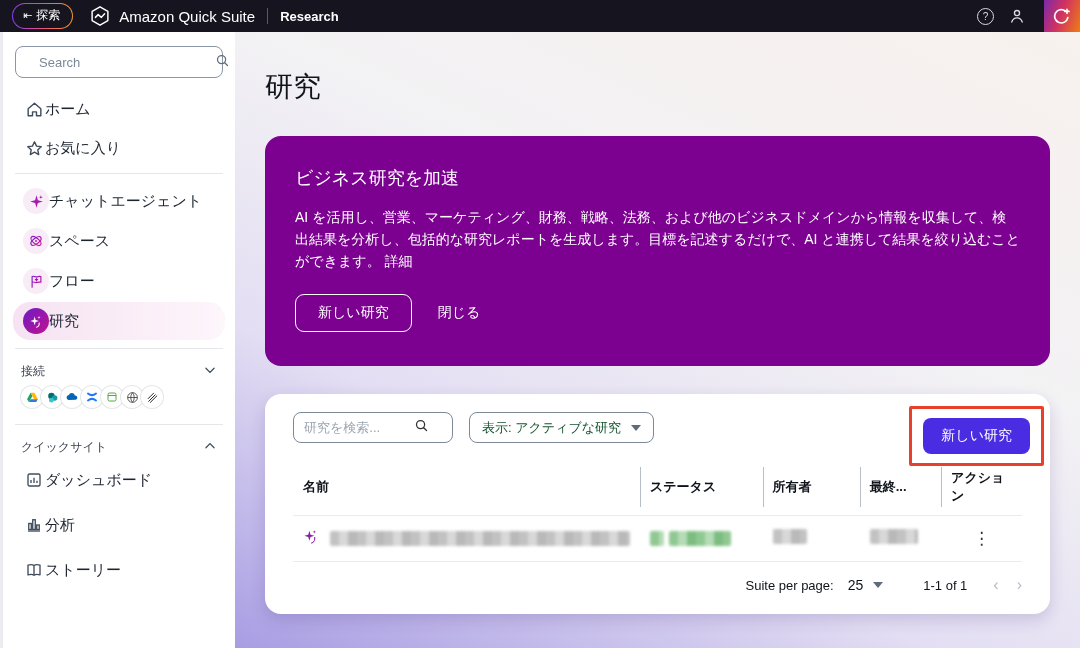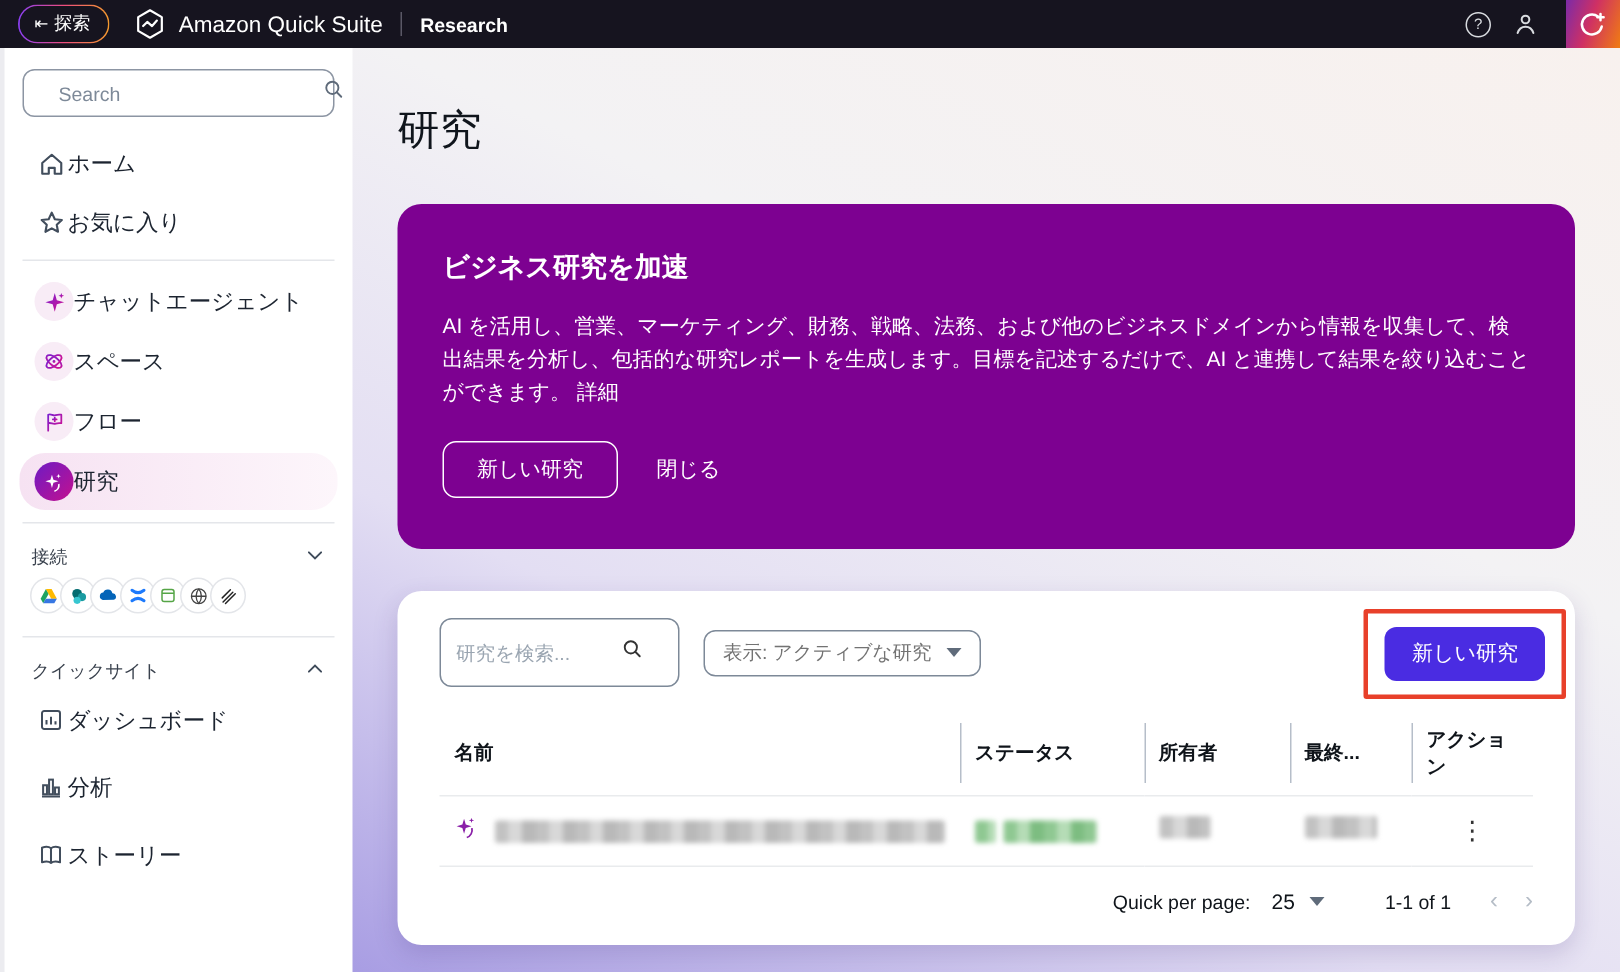--- a/index.html
+++ b/index.html
@@ -33,33 +33,33 @@
   .side-divider { height:1px; background:#e4e6ea; margin:8px 2px; }
   .section-row { display:flex; align-items:flex-end; justify-content:space-between; padding:6px 8px 4px 8px; font-size:12px; color:#39414d; cursor:pointer; }
   .conn-row { display:flex; align-items:center; gap:0; padding:2px 6px 8px 8px; }
   .conn-icon { width:22px; height:22px; border-radius:50%; background:#fff; box-shadow:0 0 0 1px #e3e5e9; display:flex; align-items:center; justify-content:center; margin-right:-2px; }
 
   
   .main { position:absolute; left:235px; top:32px; width:845px; height:616px; background:linear-gradient(205deg,#f8f1ee 0%,#f3f2f4 38%,#e3def3 68%,#a89de3 100%); padding:0 30px; overflow:hidden; }
   .page-title { margin-top:36px; font-size:28px; font-weight:400; color:#10151c; }
 
   .banner { margin-top:30px; background:#7d0191; border-radius:16px; padding:30px 30px 34px 30px; color:#fff; }
-  .banner-title { font-size:18px; font-weight:700; margin-bottom:16px; }
+  .banner-title { font-size:18px; font-weight:400; margin-bottom:16px; }
   .banner-body { font-size:14px; line-height:22px; font-weight:300; max-width:770px; }
   .banner-link { color:#fff; cursor:pointer; }
   .banner-actions { margin-top:22px; display:flex; align-items:center; gap:26px; }
   .btn-outline-white { background:transparent; border:1.5px solid #fff; color:#fff; border-radius:9px; padding:9px 22px; font-size:14px; font-family:inherit; cursor:pointer; }
   .btn-text-white { background:none; border:none; color:#fff; font-size:14px; font-family:inherit; cursor:pointer; }
 
   .panel { margin-top:28px; background:#fff; border-radius:16px; padding:18px 28px 20px 28px; box-shadow:0 6px 16px rgba(60,40,120,.18); position:relative; }
   .panel-toolbar { display:flex; align-items:center; }
-  .panel-search { display:flex; align-items:center; width:160px; height:46px; border:1px solid #7d8998; border-radius:8px; padding:0 10px; }
+  .panel-search { display:flex; align-items:center; width:160px; height:31px; border:1px solid #7d8998; border-radius:8px; padding:0 10px; }
   .panel-search input { border:none; outline:none; width:110px; font-size:13px; color:#333; background:transparent; font-family:inherit; }
   .panel-search input::placeholder { color:#9aa5b1; }
-  .filter-select { display:flex; align-items:center; gap:10px; height:31px; border:1px solid #7d8998; border-radius:8px; padding:0 12px; margin-left:16px; font-size:13px; color:#737373; cursor:pointer; }
+  .filter-select { display:flex; align-items:center; gap:10px; height:31px; border:1px solid #7d8998; border-radius:8px; padding:0 12px; margin-left:16px; font-size:13px; color:#14532d; cursor:pointer; }
   .caret-down { width:0; height:0; border-left:5px solid transparent; border-right:5px solid transparent; border-top:6px solid #5f6b7a; }
   .annotation-box { position:absolute; right:6px; top:12px; border:3px solid #e8402a; border-radius:2px; padding:9px 11px; }
   .btn-primary { background:#4a2ce2; color:#fff; border:none; border-radius:8px; padding:9px 18px; font-size:14px; font-family:inherit; cursor:pointer; }
 
   table.research-table { width:100%; border-collapse:collapse; margin-top:18px; }
   .research-table th { text-align:left; font-size:13px; font-weight:bold; color:#0f141a; padding:8px 10px 10px 10px; position:relative; }
   .research-table th:not(:first-child)::before { content:""; position:absolute; left:0; top:6px; bottom:8px; width:1px; background:#b6bec9; }
   .research-table td { border-top:1px solid #e9ebed; border-bottom:1px solid #e9ebed; padding:12px 10px; }
   .col-name { width:auto; }
   .col-status { width:130px; }
@@ -364,21 +364,21 @@
             <td><span class="blur-bar" style="width:34px;display:inline-block"></span></td>
             <td><span class="blur-bar" style="width:48px;display:inline-block"></span></td>
             <td>
                 <div class="kebab">⋮</div>
               </td>
           </tr>
         </tbody>
       </table>
 
       <div class="pagination">
-        <span>Quick per page:</span>
+        <span>Suite per page:</span>
         <div class="rows-select" style="margin-left:-12px">
           <span class="rows-value">25</span>
           <span class="caret-down"></span>
         </div>
         <span style="margin-left:14px">1-1 of 1</span>
         <div class="page-chevrons">
           <span>‹</span>
           <span>›</span>
         </div>
       </div>

